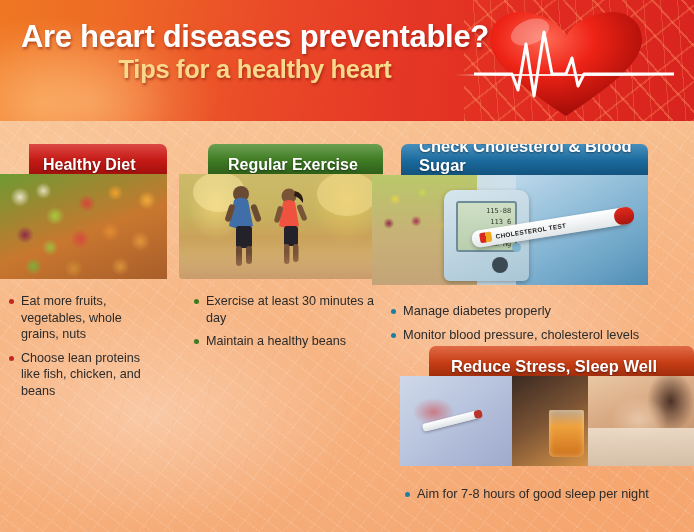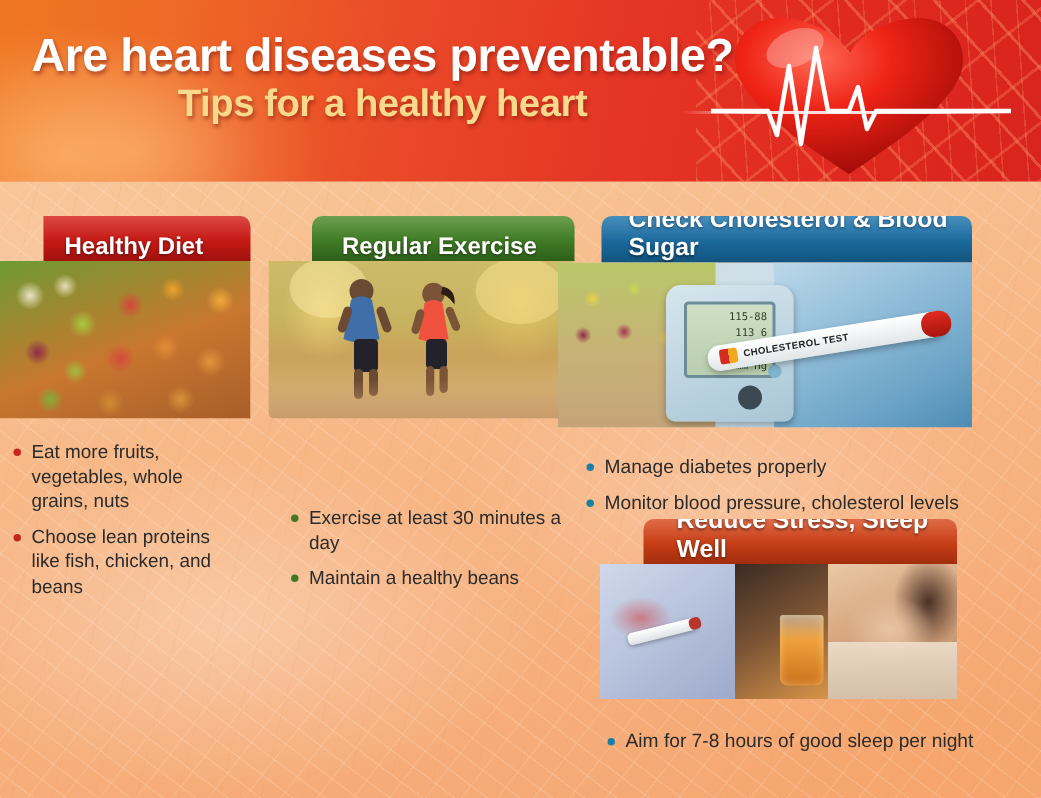--- a/index.html
+++ b/index.html
@@ -147,21 +147,21 @@
       linear-gradient(160deg, #6e9a33, #c9772f 55%, #a85e2a);
   }
 
   
   #card-exercise { left: 179px; top: 144px; width: 204px; }
   #card-exercise .card-header {
     height: 30px; padding-left: 20px; font-size: 16px;
     background: linear-gradient(180deg, #4c8b2b, #356d1e);
   }
   #card-exercise .card-photo { height: 105px; border-radius: 0 0 4px 4px; }
-  #card-exercise ul.tips { --bullet: #3f7a22; font-size: 12.6px; line-height: 1.32; padding: 6px 4px 0 14px; margin-top: 44px; }
+  #card-exercise ul.tips { --bullet: #3f7a22; font-size: 12.6px; line-height: 1.32; padding: 6px 4px 0 14px; }
 
   .photo-run {
     position: absolute; inset: 0;
     background:
       radial-gradient(ellipse 40px 50px at 18% 30%, rgba(240,210,120,.8), transparent 70%),
       radial-gradient(ellipse 50px 60px at 82% 26%, rgba(233,198,96,.75), transparent 70%),
       linear-gradient(180deg, #cdbb6a 0%, #c7b35f 38%, #caa25a 60%, #d9b97f 100%);
   }
   .path-blur {
     position: absolute; left: 0; bottom: 0; width: 100%; height: 26px;
@@ -226,21 +226,21 @@
     margin-left: 24px; white-space: nowrap;
   }
   .vial-logo {
     position: absolute; left: 8px; top: 50%; transform: translateY(-50%);
     width: 12px; height: 10px;
     background: linear-gradient(90deg, #d62b1f 50%, #f0a81e 50%);
     border-radius: 2px;
   }
 
   
-  #card-stress { left: 400px; top: 346px; width: 238px; }
+  #card-stress { left: 400px; top: 346px; width: 294px; }
   #card-stress .card-header {
     height: 30px; padding-left: 22px; font-size: 16.5px;
     border-radius: 7px 7px 0 0;
     background: linear-gradient(180deg, #d84a1e, #b8340f);
   }
   #card-stress .card-photo { height: 90px; }
   #card-stress ul.tips { --bullet: #1d7fa4; font-size: 12.8px; line-height: 1.3; padding: 12px 0 0 4px; white-space: nowrap; }
 
   .photo-stress { position: absolute; inset: 0; background: #d9b08a; }
   .stress-sick {

